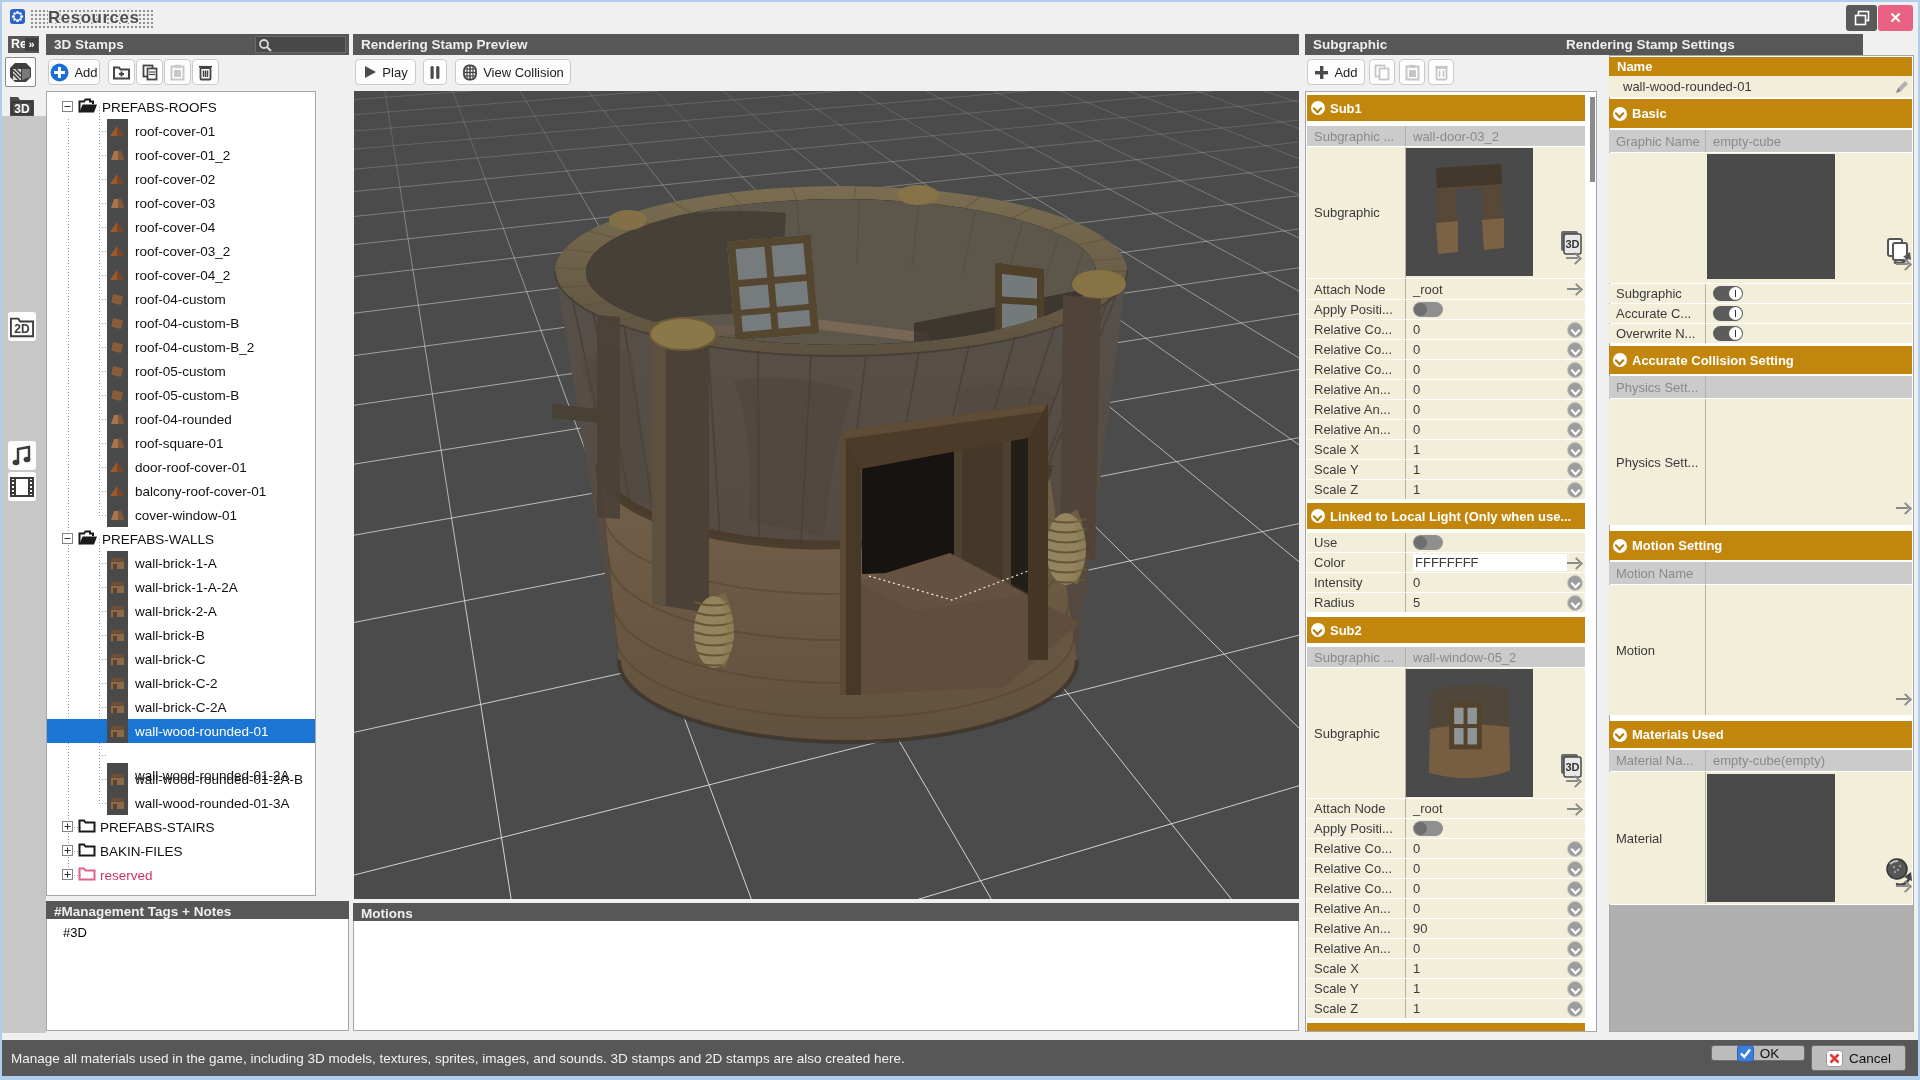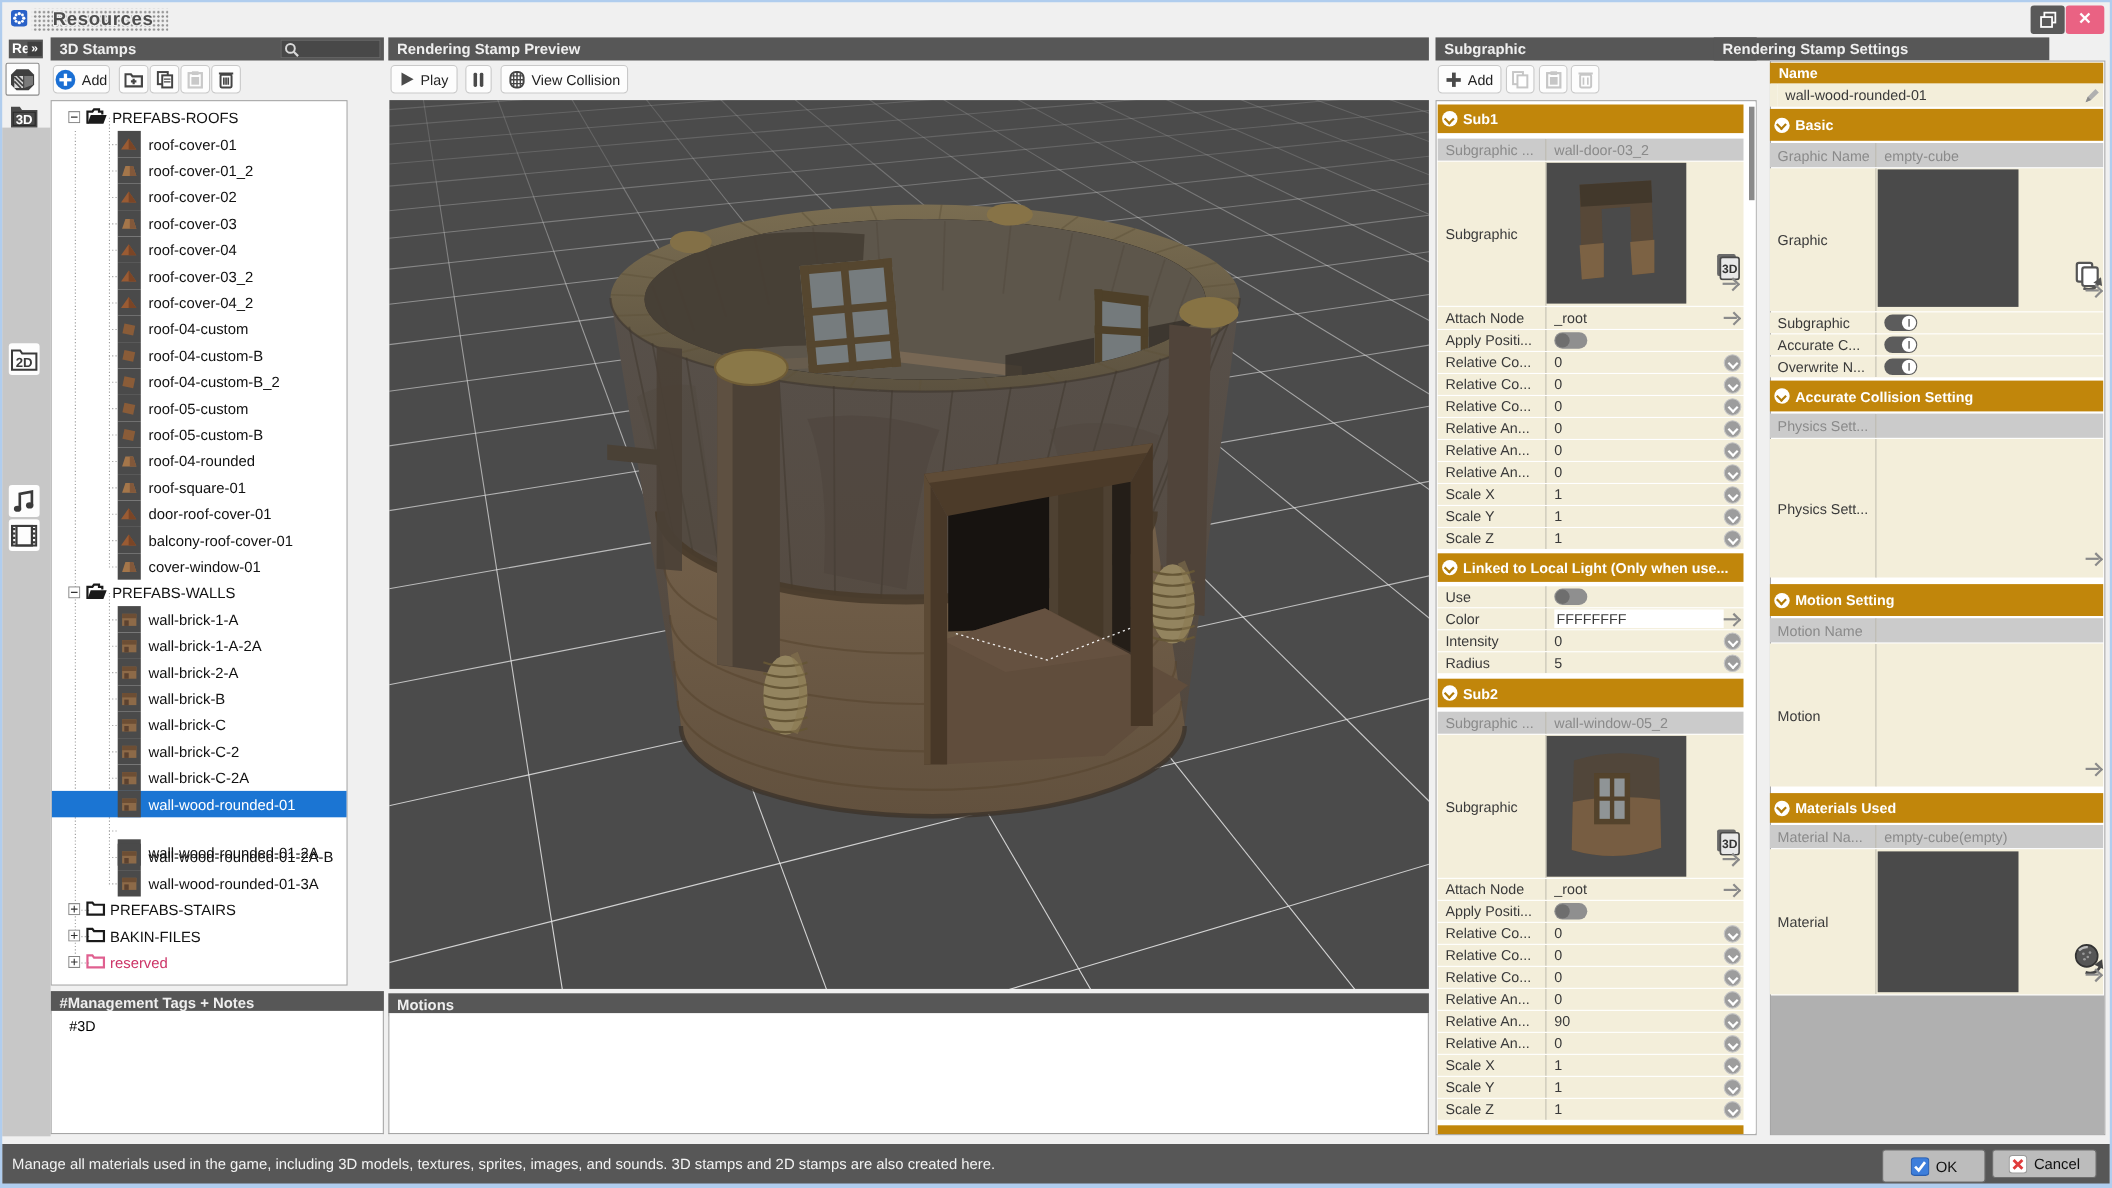--- a/index.html
+++ b/index.html
@@ -59,21 +59,21 @@
     </svg>
   </div>
 <div class="hdr" style="left:353px;top:34px;width:946px;">Rendering Stamp Preview</div>
 <div class="hdr" style="left:1305px;top:34px;width:292px;">Subgraphic</div>
 <div class="hdr" style="left:1558px;top:34px;width:305px;">Rendering Stamp Settings</div>
 <div class="hdr" style="left:46px;top:901px;width:303px;font-weight:bold">#Management Tags + Notes</div>
 <div class="abs" style="left:46px;top:919px;width:303px;height:112px;background:#fff;border:1px solid #a6a6a6;border-top:none;font-size:13px;padding:6px 0 0 16px">#3D</div>
 <div class="hdr" style="left:353px;top:903px;width:946px;">Motions</div>
 <div class="abs" style="left:353px;top:921px;width:946px;height:110px;background:#fff;border:1px solid #a6a6a6;border-top:none"></div>
 <div class="abs" style="left:2px;top:1040px;width:1916px;height:37px;background:#575757;color:#f2f2f2;font-size:13.5px;line-height:37px;padding-left:9px">Manage all materials used in the game, including 3D models, textures, sprites, images, and sounds. 3D stamps and 2D stamps are also created here.</div>
-<div class="abs" style="left:1711px;top:1045px;width:94px;height:30px;background:#bcbcbc;border:1px solid #6e6e6e;border-radius:3px;display:flex;align-items:center;justify-content:center;gap:6px;font-size:13.5px;color:#111"><svg width="17" height="17" viewBox="0 0 17 17">
+<div class="abs" style="left:1711px;top:1045px;width:94px;height:16px;background:#bcbcbc;border:1px solid #6e6e6e;border-radius:3px;display:flex;align-items:center;justify-content:center;gap:6px;font-size:13.5px;color:#111"><svg width="17" height="17" viewBox="0 0 17 17">
       <rect x="0.5" y="0.5" width="16" height="16" rx="3" fill="#3d7edb" stroke="#2a5eae"></rect>
       <path d="M4,8.5 L7.3,12 L13,4.5" fill="none" stroke="#fff" stroke-width="2.4"></path>
     </svg>OK</div>
 <div class="abs" style="left:1811px;top:1045px;width:95px;height:26px;background:#bcbcbc;border:1px solid #6e6e6e;border-radius:3px;display:flex;align-items:center;justify-content:center;gap:6px;font-size:13.5px;color:#111"><svg width="17" height="17" viewBox="0 0 17 17">
       <rect x="0.5" y="0.5" width="16" height="16" rx="3" fill="#fff" stroke="#999"></rect>
       <path d="M4.5,4.5 L12.5,12.5 M12.5,4.5 L4.5,12.5" stroke="#e03a3a" stroke-width="2.6"></path>
     </svg>Cancel</div>
 <div class="abs" style="left:2px;top:116px;width:44px;height:917px;background:#c7c7c7"></div>
 <div class="abs" style="left:8px;top:36px;width:31px;height:17px;background:#575757;color:#fff;font-size:12.5px;font-weight:bold;line-height:17px;padding-left:3px">Re<span style="position:absolute;right:1px;top:2px;width:13px;height:13px;background:#3f3f3f;color:#fff;font-size:11px;line-height:13px;text-align:center">»</span></div>
 <div class="abs" style="left:5px;top:57px;width:31px;height:30px;background:#fdfdfd;border:1px solid #8a8a8a;border-radius:2px;display:flex;align-items:center;justify-content:center">
@@ -1300,21 +1300,20 @@
 <svg class="abs" style="left:1894px;top:79px" width="16" height="16" viewBox="0 0 16 16">
     <path d="M2,14 L4,9 L11,2 L14,5 L7,12 Z" fill="#b0b0b0"></path>
     <path d="M2,14 L4,9 L7,12 Z" fill="#8a8a8a"></path>
   </svg>
 <div class="orange" style="left:1609px;top:99px;width:303px;height:29px;font-size:13px"><span class="chev"></span>Basic</div>
 <div class="prow gr" style="left:1609px;top:130px;width:303px;height:22px">
     <div class="plab sep" style="width:97px">Graphic Name</div>
     <div class="pval" style="">empty-cube</div>
   </div>
 <div class="prow" style="left:1609px;top:153px;width:303px;height:130px">
-    <div class="plab sep" style="width:97px">Graphic</div>
     <div class="pval" style=""></div>
   </div>
 <div class="abs" style="left:1707px;top:154px;width:128px;height:125px;background:#4a4a4a"></div>
 <svg class="abs" style="left:1884px;top:236px" width="28" height="28" viewBox="0 0 28 28">
     <rect x="4" y="3" width="14" height="17" rx="2" fill="#fff" stroke="#555" stroke-width="2"></rect>
     <rect x="9" y="7" width="14" height="17" rx="2" fill="#fff" stroke="#555" stroke-width="2"></rect>
     <path d="M10,26 q 10,4 14,-6" fill="none" stroke="#555" stroke-width="2.5"></path>
     <polygon points="26,16 27,24 19,21" fill="#555"></polygon>
   </svg>
 <span class="arr" style="left:1896px;top:264px;right:auto;width:14px"></span>

